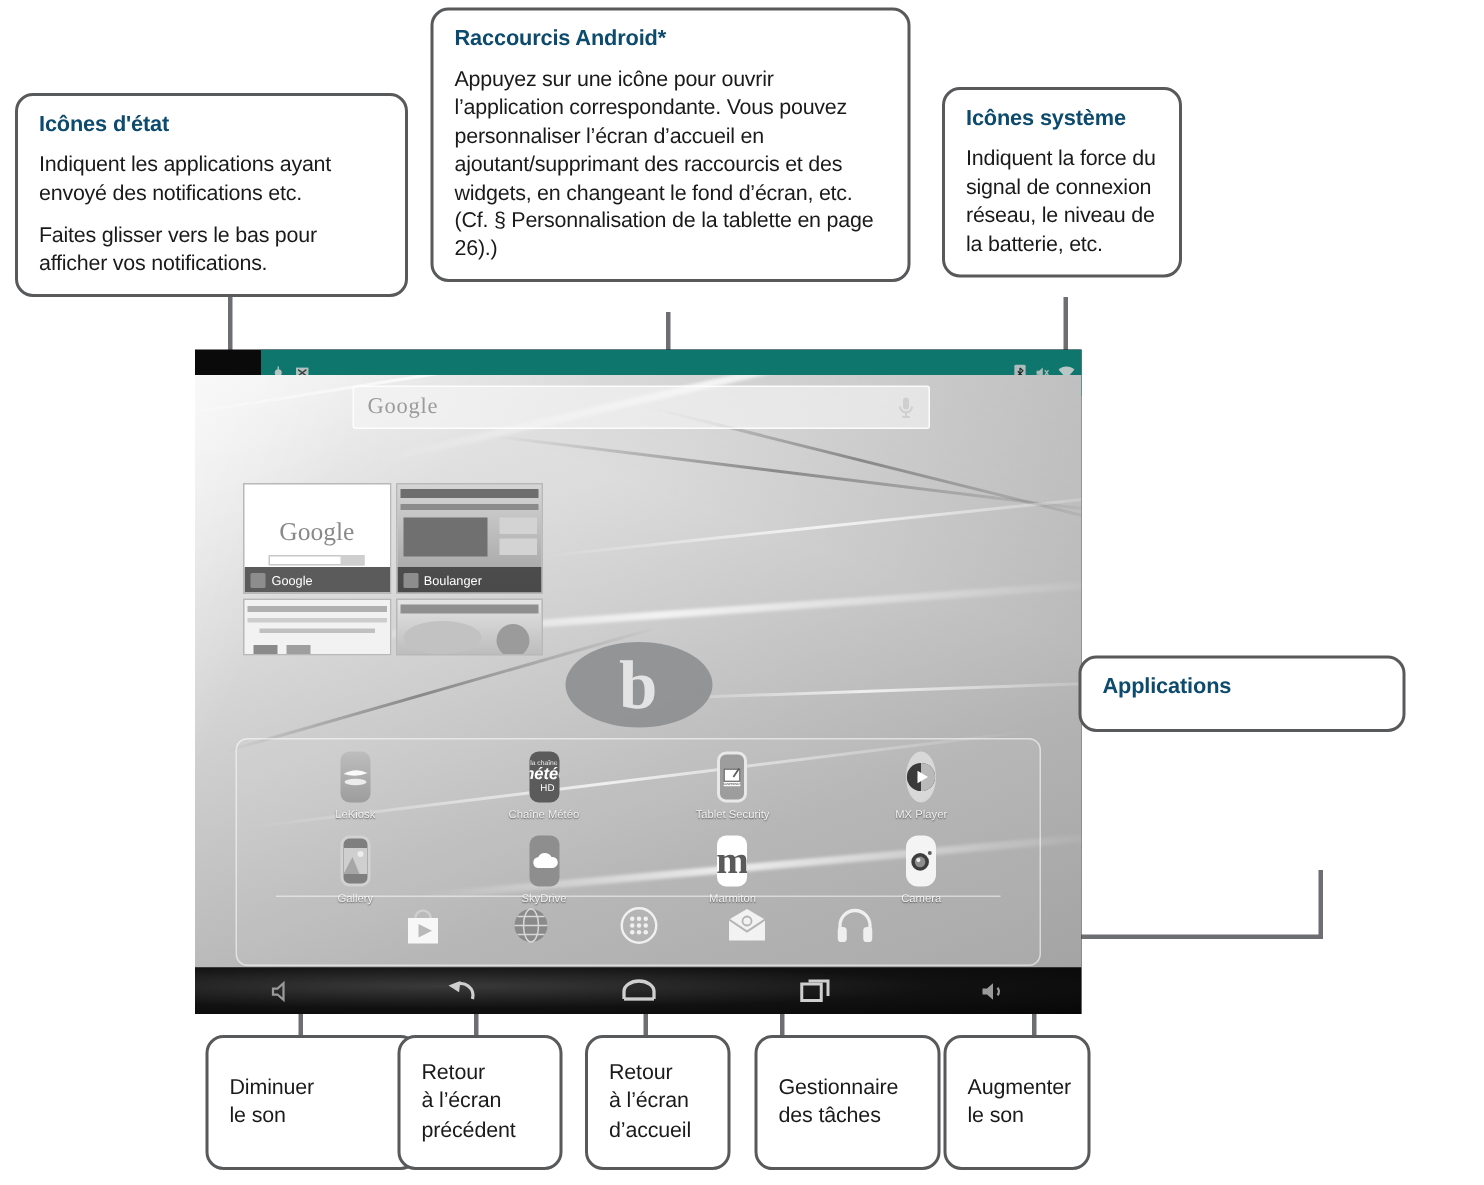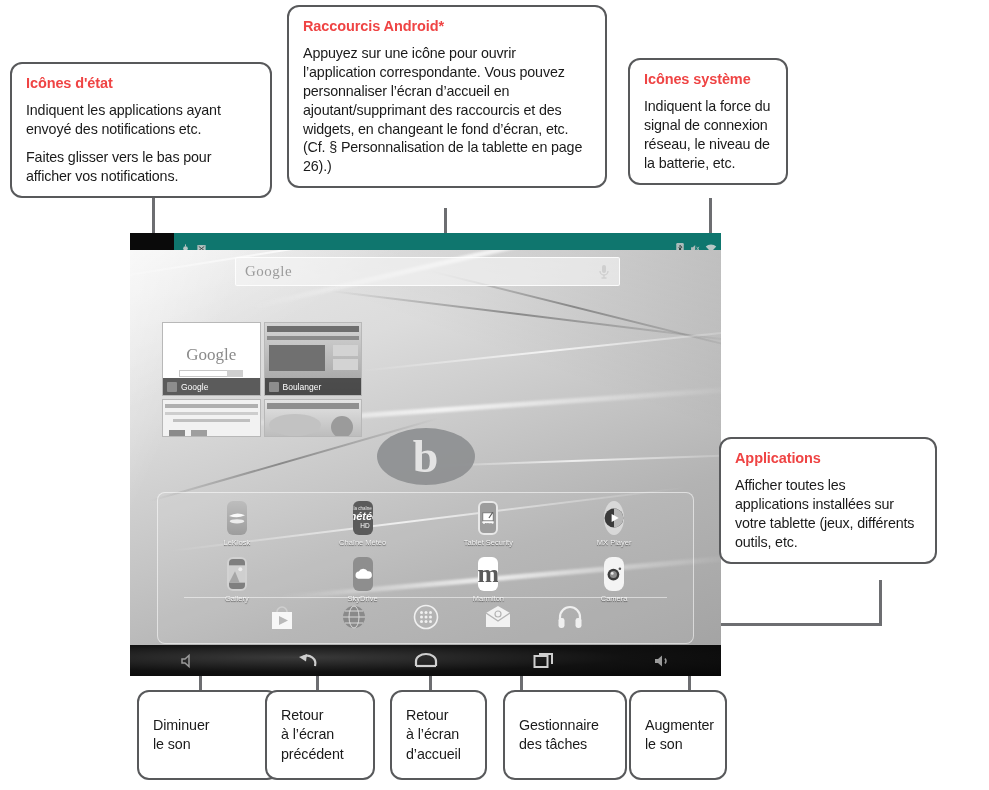--- a/index.html
+++ b/index.html
@@ -18,21 +18,21 @@
     position: absolute;
     background: #ffffff;
     border: 2px solid #58595b;
     border-radius: 12px;
     padding: 10px 14px;
     z-index: 20;
   }
   .callout .c-title {
     font-weight: bold;
     font-size: 14.5px;
-    color: #ef4444;
+    color: #0c4a6e;
     line-height: 1.25;
     margin-bottom: 9px;
     letter-spacing: -0.1px;
   }
   .callout p {
     margin: 0 0 9px 0;
     font-size: 14.3px;
     line-height: 1.32;
     color: #1a1a1a;
     letter-spacing: -0.15px;
@@ -207,21 +207,20 @@
   <p>Appuyez sur une icône pour ouvrir l’application correspondante. Vous pouvez personnaliser l’écran d’accueil en ajoutant/supprimant des raccourcis et des widgets, en changeant le fond d’écran, etc. (Cf. § Personnalisation de la tablette en page 26).)</p>
 </div>
 
 <div class="callout" style="left:628px; top:58px; width:160px;">
   <div class="c-title">Icônes système</div>
   <p>Indiquent la force du signal de connexion réseau, le niveau de la batterie, etc.</p>
 </div>
 
 <div class="callout" style="left:719px; top:437px; width:218px;">
   <div class="c-title">Applications</div>
-  <p>Afficher toutes les applications installées sur votre tablette (jeux, différents outils, etc.</p>
 </div>
 
 <div class="callout small-box" style="left:137px; top:690px; width:142px; height:90px; display:flex; align-items:center;">
   <div class="c-text">Diminuer
 le son</div>
 </div>
 
 <div class="callout small-box" style="left:265px; top:690px; width:110px; height:90px; display:flex; align-items:center;">
   <div class="c-text">Retour
 à l’écran

